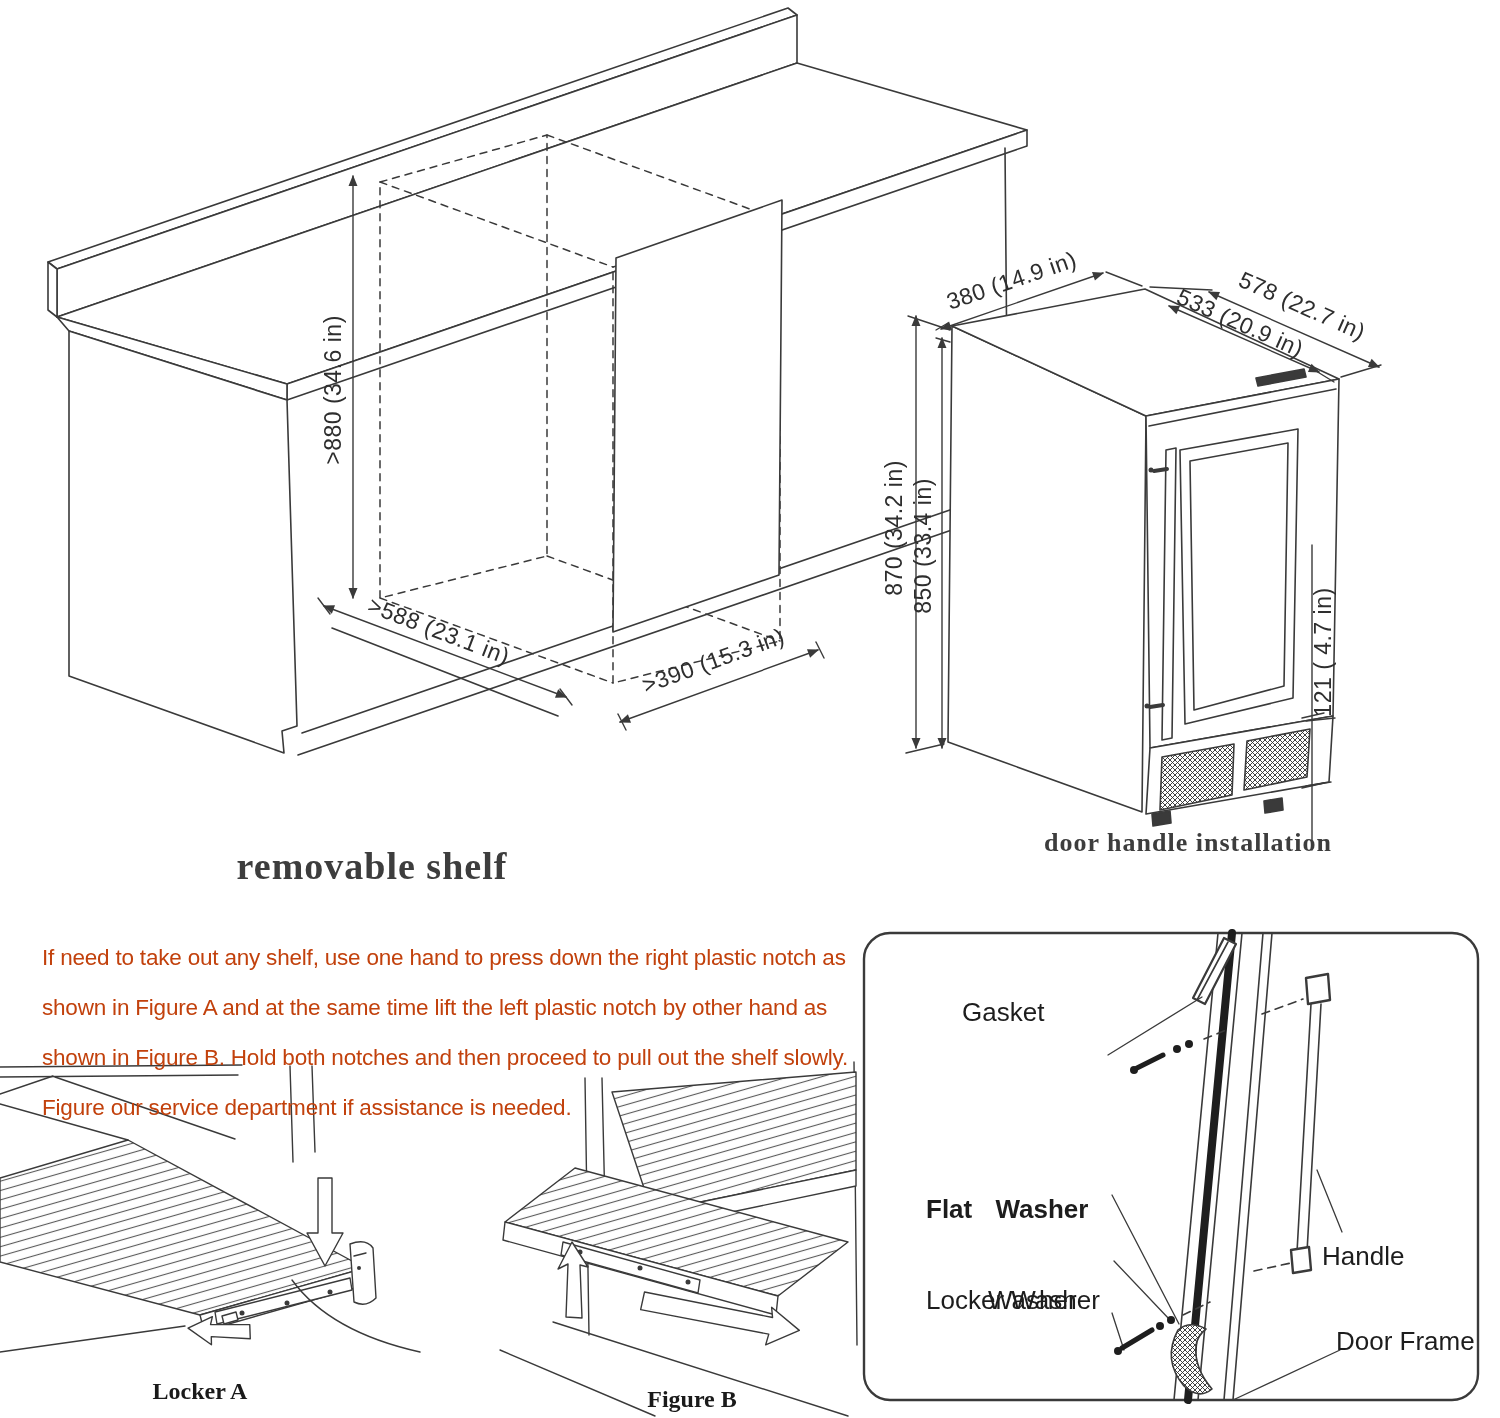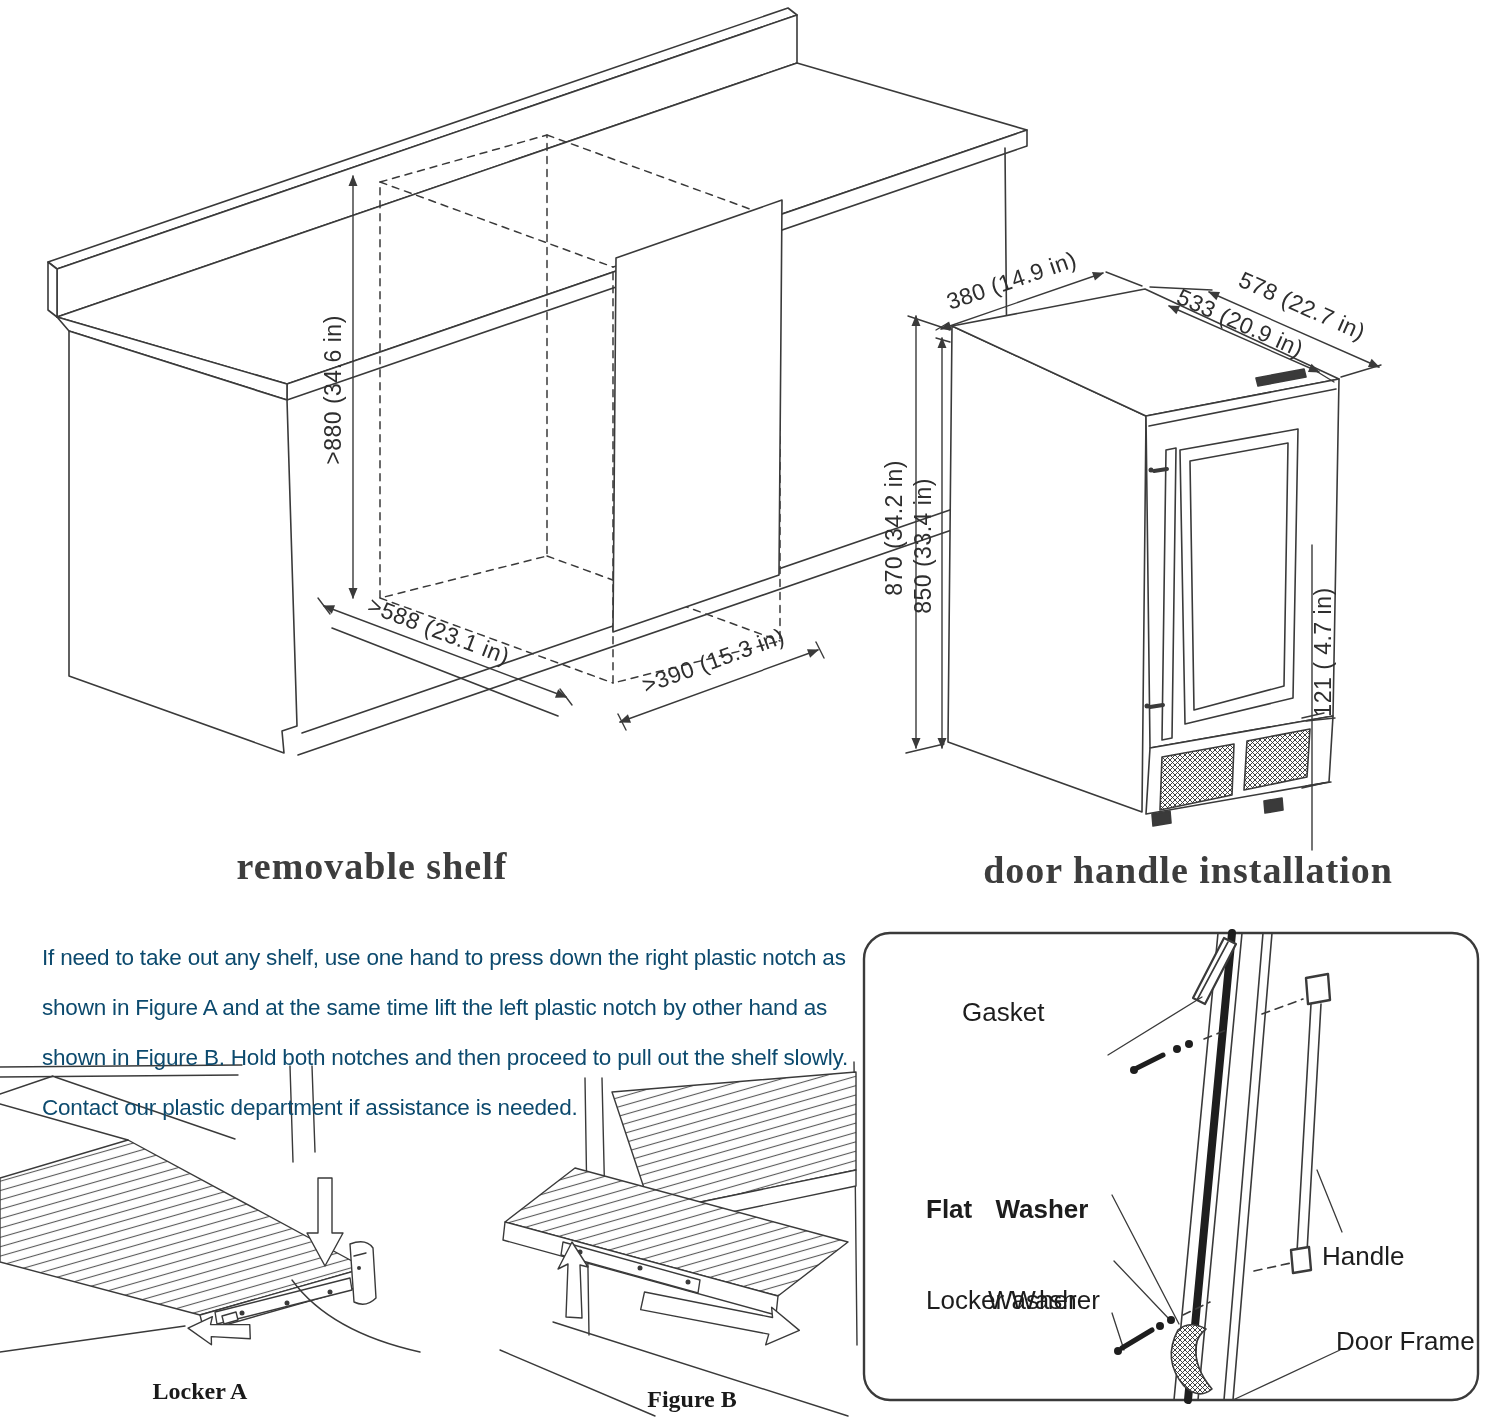--- a/index.html
+++ b/index.html
@@ -3,23 +3,23 @@
 <meta charset="utf-8">
 <style>
   html,body{margin:0;padding:0;background:#fff;}
   #page{position:relative;width:1500px;height:1418px;background:#ffffff;overflow:hidden;
         font-family:"Liberation Sans",sans-serif;color:#222;}
   #art{position:absolute;left:0;top:0;width:1500px;height:1418px;}
   .heading{position:absolute;font-family:"Liberation Serif",serif;font-weight:bold;color:#3d3d3d;
            text-align:center;letter-spacing:1px;}
   #title-builtin{left:1040px;top:56px;width:370px;font-size:34px;}
   #title-shelf{left:212px;top:844px;width:320px;font-size:38px;}
-  #title-door{left:968px;top:848px;width:440px;font-size:38px;}
+  #title-door{left:968px;top:828px;width:440px;font-size:26px;}
   #shelf-paragraph{position:absolute;left:42px;top:933px;width:830px;font-size:22.5px;
-                   line-height:50px;color:#0c4a6e;letter-spacing:-0.2px;white-space:nowrap;}
+                   line-height:50px;color:#c2410c;letter-spacing:-0.2px;white-space:nowrap;}
   .figcap{position:absolute;font-family:"Liberation Serif",serif;font-weight:bold;font-size:24px;
           color:#1a1a1a;text-align:center;width:180px;}
   #figcap-a{left:110px;top:1378px;}
   #figcap-b{left:602px;top:1386px;}
   .partlabel{position:absolute;font-size:26px;color:#1d1d1d;white-space:pre;}
   #lbl-gasket{left:962px;top:997px;}
   #lbl-flat{left:926px;top:1194px;word-spacing:16px;font-weight:bold;}
   #lbl-locker{left:926px;top:1241px;margin-top:44px;}
   #lbl-screw{left:988px;top:1285px;}
   #lbl-handle{left:1322px;top:1241px;}
@@ -220,21 +220,21 @@
   </g>
 </svg>
 
   <div class="heading" id="title-shelf">removable shelf</div>
   <div class="heading" id="title-door">door handle installation</div>
 
   <div id="shelf-paragraph">
     <div>If need to take out any shelf, use one hand to press down the right plastic notch as</div>
     <div>shown in Figure A and at the same time lift the left plastic notch by other hand as</div>
     <div>shown in Figure B. Hold both notches and then proceed to pull out the shelf slowly.</div>
-    <div>Contact our plastic department if assistance is needed.</div>
+    <div>Figure our service department if assistance is needed.</div>
   </div>
 
   <div class="figcap" id="figcap-a">Locker A</div>
   <div class="figcap" id="figcap-b">Figure B</div>
 
   <div class="partlabel" id="lbl-gasket">Gasket</div>
   <div class="partlabel" id="lbl-flat">Flat Washer</div>
   <div class="partlabel" id="lbl-locker">Locker Washer</div>
   <div class="partlabel" id="lbl-screw">Washer</div>
   <div class="partlabel" id="lbl-handle">Handle</div>

